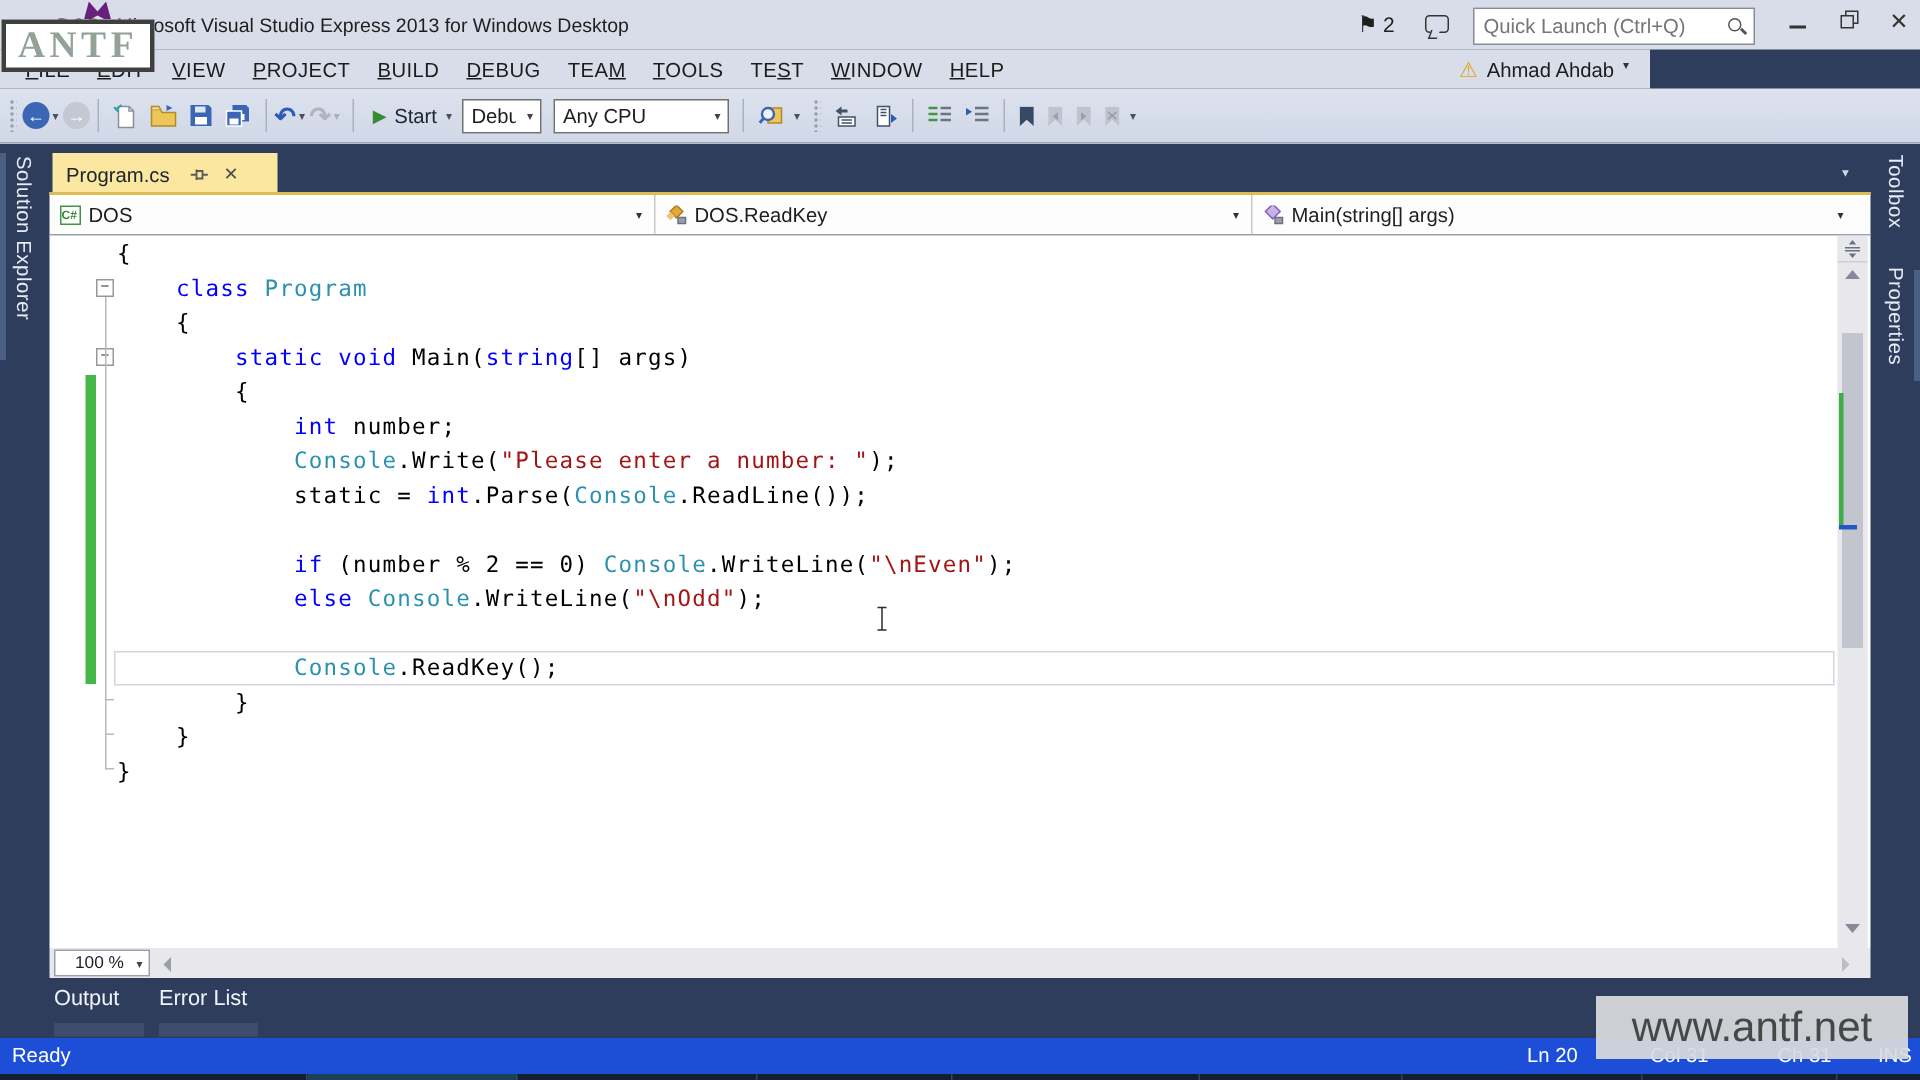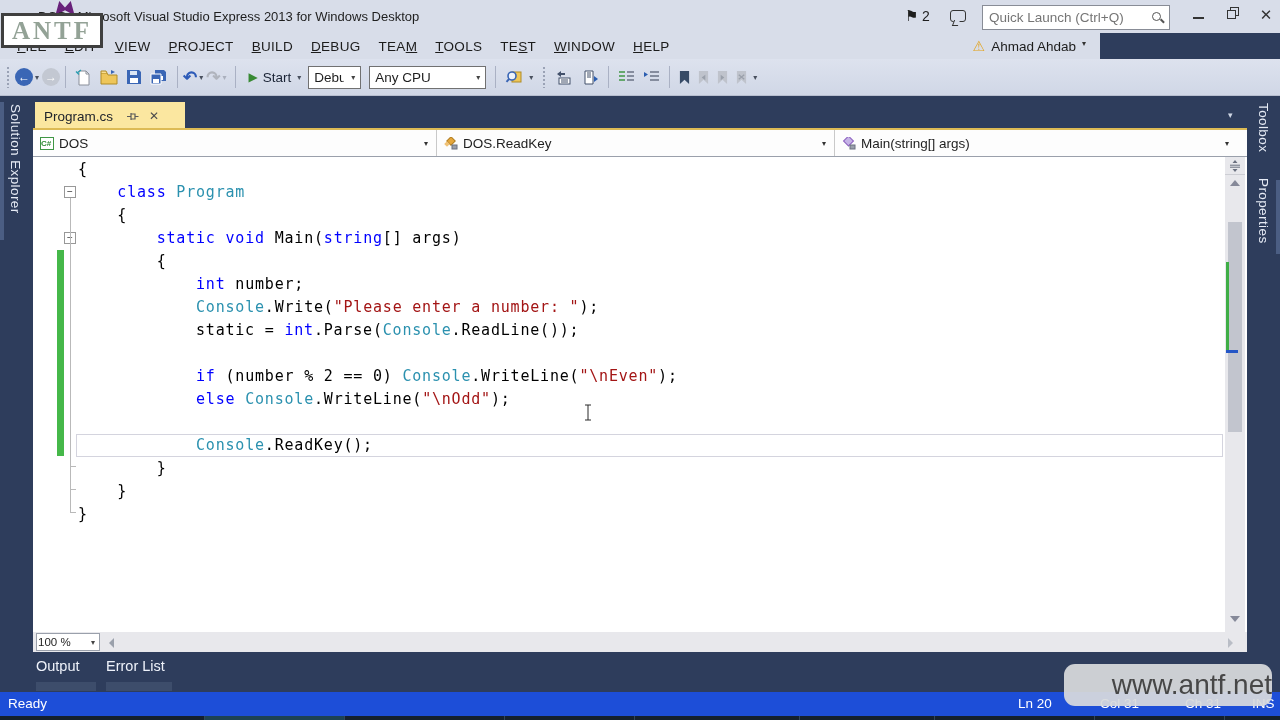--- a/index.html
+++ b/index.html
@@ -114,21 +114,21 @@
            border-right:5px solid transparent; border-bottom:6px solid #868999; }
   .vs-thumb { position:absolute; left:3px; top:65px; width:14px; height:210px; background:#c2c5ce; }
   .vs-green { position:absolute; left:1px; top:105px; width:3px; height:90px; background:#3fae46; }
   .vs-blue { position:absolute; left:1px; top:193px; width:12px; height:3px; background:#2456c6; }
   .vs-down { position:absolute; left:5px; top:459px; width:0; height:0; border-left:5px solid transparent;
            border-right:5px solid transparent; border-top:6px solid #868999; }
 
   .hscroll-row { position:absolute; left:33px; top:632px; width:1214px; height:20px; background:#e8e8ec; }
   .zoom-combo { position:absolute; left:3px; top:1px; width:64px; height:18px; background:#fff; border:1px solid #9aa0ab;
                 display:flex; align-items:center; }
-  .zoom-combo .ztext { font-size:11.5px; color:#1e1e1e; padding-left:1px; }
+  .zoom-combo .ztext { font-size:11.5px; color:#1e1e1e; padding-left:13px; }
   .zoom-combo .zcaret { margin-left:auto; padding-right:4px; font-size:8px; color:#444; }
   .hs-left { position:absolute; left:76px; top:6px; width:0; height:0; border-top:5px solid transparent;
              border-bottom:5px solid transparent; border-right:5px solid #9aa0ab; }
   .hs-right { position:absolute; right:14px; top:6px; width:0; height:0; border-top:5px solid transparent;
              border-bottom:5px solid transparent; border-left:5px solid #b9bdc6; }
 
   
   .panel-tab-label { position:absolute; font-size:14.5px; color:#eef2fa; }
   .pt-output { left:36px; top:658px; }
   .pt-errors { left:106px; top:658px; }
@@ -141,21 +141,21 @@
   .sb-ln { left:1018px; } .sb-col { left:1100px; } .sb-ch { left:1185px; } .sb-ins { left:1252px; }
 
   .taskbar-sliver { position:absolute; left:0; top:716px; width:1280px; height:4px; background:#14202e; display:flex; }
   .ts-seg { height:4px; border-right:1px solid #32465a; }
 
   
   .wm-logo { position:absolute; left:1px; top:13px; width:102px; height:35px; background:#fff;
              border:3px solid #3f3f3f; z-index:60; display:flex; align-items:center; justify-content:center; }
   .wm-logo span { font-size:25px; font-weight:bold; letter-spacing:3px; color:#93a296; font-family:Liberation Serif, serif; }
   .wm-url { position:absolute; left:1064px; top:664px; width:208px; height:42px; background:rgba(216,218,221,.93);
-            z-index:60; display:flex; align-items:center; justify-content:flex-end;border-radius:11px; }
+            z-index:60; display:flex; align-items:center; justify-content:center; }
   .wm-url span { font-size:28px; color:#474747; }
 
   svg { display:block; }
 </style>
 </head>
 <body>
 
 <div class="app">
 
   <div class="titlebar">

